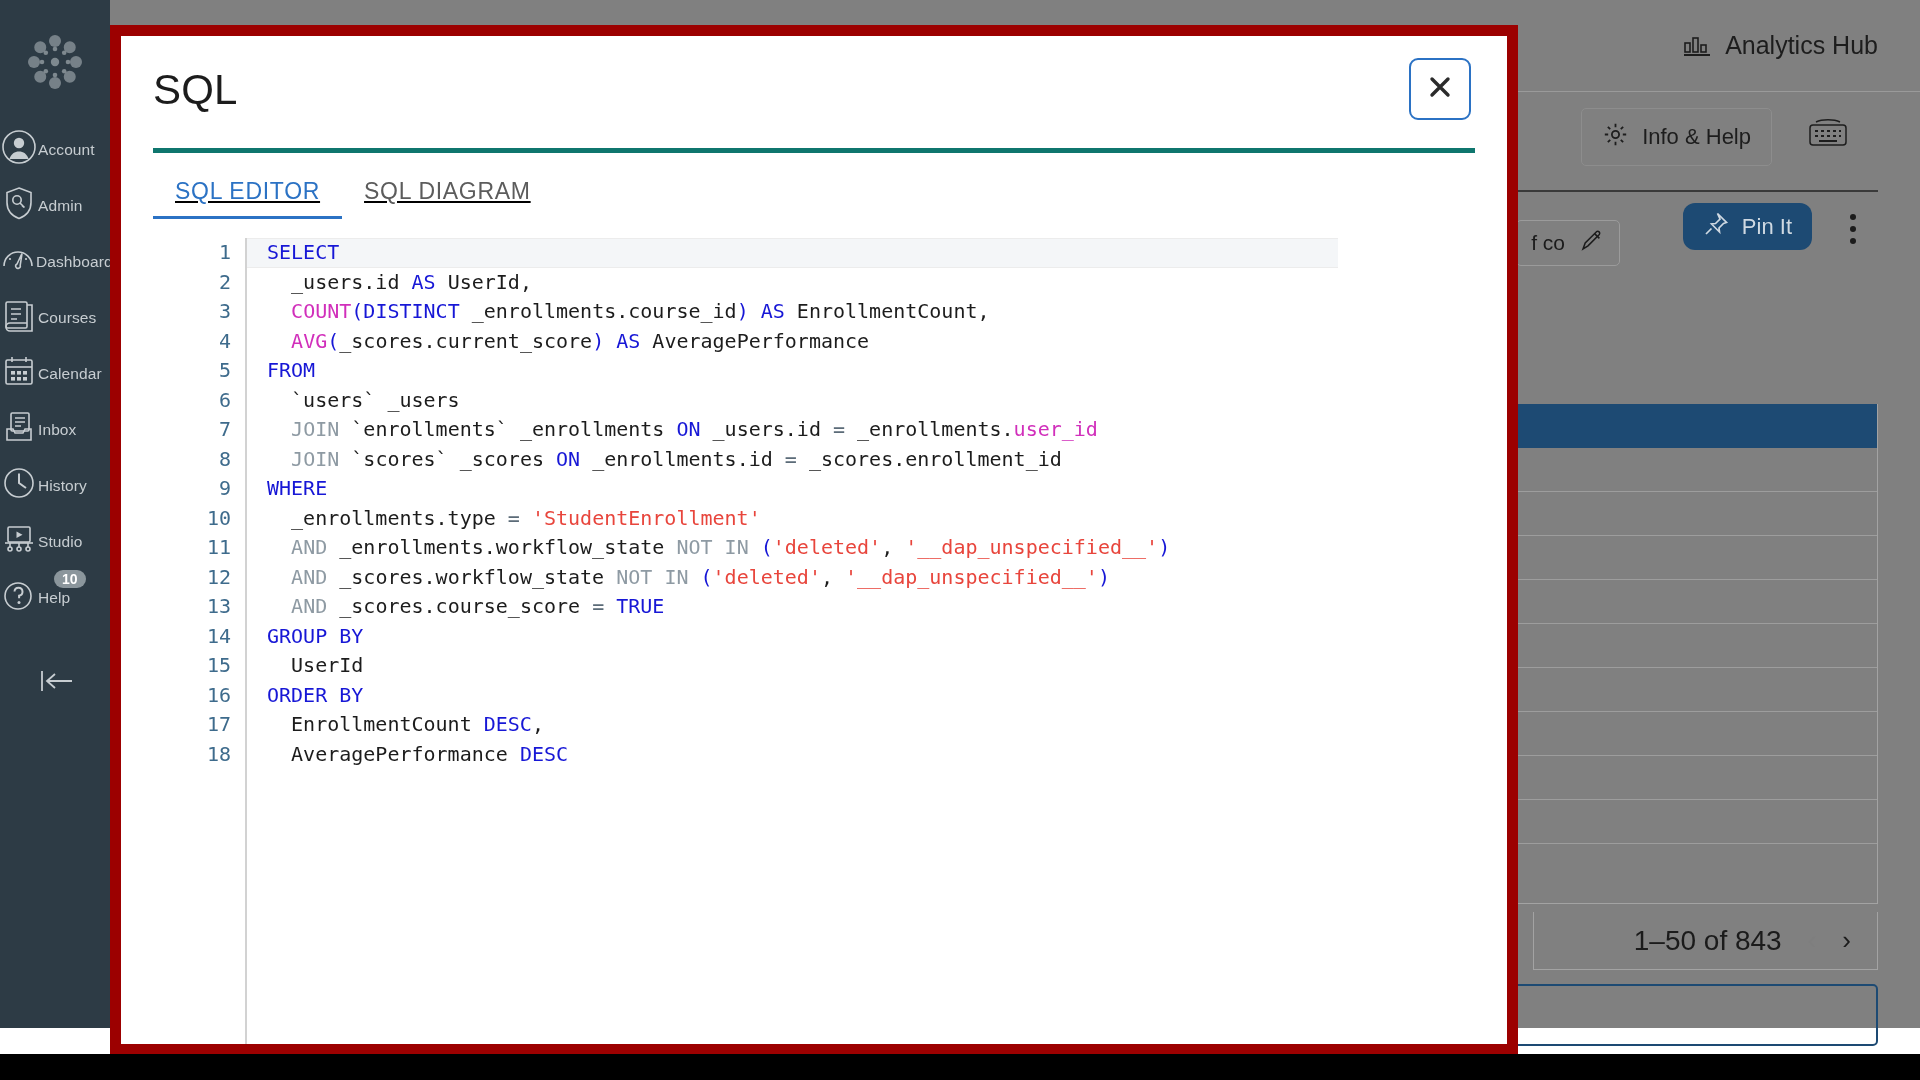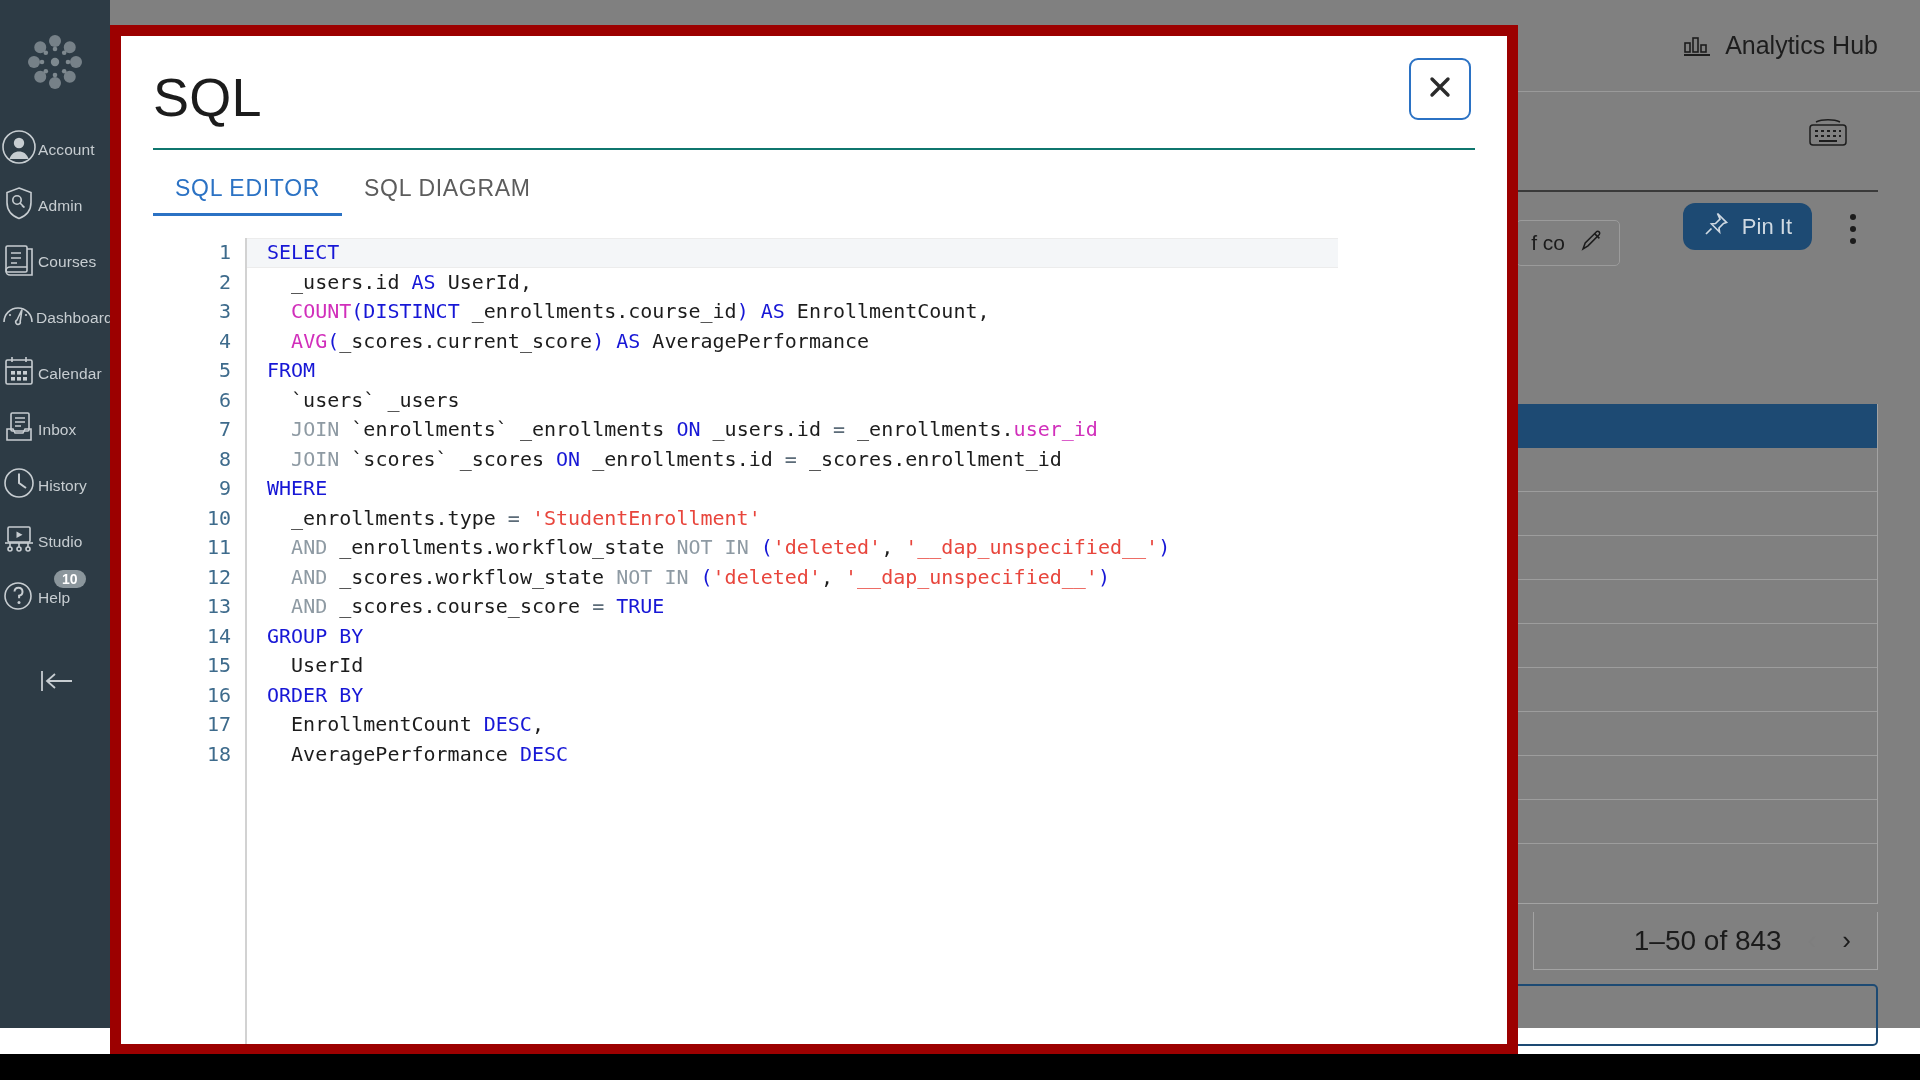--- a/index.html
+++ b/index.html
@@ -98,30 +98,30 @@
   
   .modal-outline {
     position:absolute; left:110px; top:25px; width:1408px; height:1030px;
     border:11px solid #9c0000; background:#fff;
   }
   .modal { position:absolute; inset:0; background:#fff; overflow:hidden; }
 
   .modal-header { position:relative; height:112px; }
   .modal-title {
     position:absolute; left:32px; top:30px;
-    font-size:54px; font-weight:400; color:#1c1c1c; letter-spacing:.2px;
+    font-size:42px; font-weight:400; color:#1c1c1c; letter-spacing:.2px;
   }
   .close-btn {
     position:absolute; right:36px; top:22px; width:62px; height:62px;
     border:2px solid #2b72c4; border-radius:9px; background:#fff;
     display:flex; align-items:center; justify-content:center;
   }
   .close-btn svg { width:26px; height:26px; stroke:#2b2b2b; stroke-width:3.4; }
 
-  .tabs-wrap { position:relative; border-top:2px solid #0f766e; margin:0 32px; }
+  .tabs-wrap { position:relative; border-top:5px solid #0f766e; margin:0 32px;text-decoration:underline; }
   .tabs { display:flex; align-items:flex-end; height:66px; }
   .tab {
     font-size:23px; letter-spacing:.7px; color:#5c5c5c;
     padding:0 22px 14px 22px; position:relative;
   }
   .tab.active { color:#2b72c4; }
   .tab.active::after {
     content:""; position:absolute; left:0; right:0; bottom:0;
     height:3px; background:#2b72c4;
   }
@@ -175,20 +175,29 @@
             <rect x="2" y="9" width="5" height="9" fill="none" stroke="#1d1d1d" stroke-width="1.6"></rect>
             <rect x="10" y="4" width="5" height="14" fill="none" stroke="#1d1d1d" stroke-width="1.6"></rect>
             <rect x="18" y="11" width="5" height="7" fill="none" stroke="#1d1d1d" stroke-width="1.6"></rect>
             <line x1="1" y1="21" x2="27" y2="21" stroke="#1d1d1d" stroke-width="2"></line>
           </svg>
       </span>
       <span>Analytics Hub</span>
     </div>
 
     <div class="bg-row2">
+      <div class="info-help-btn">
+        <span>
+          <svg viewBox="0 0 24 24">
+              <circle cx="12" cy="12" r="3.2"></circle>
+              <path d="M12 2.5v3M12 18.5v3M2.5 12h3M18.5 12h3M5.2 5.2l2.1 2.1M16.7 16.7l2.1 2.1M18.8 5.2l-2.1 2.1M7.3 16.7l-2.1 2.1"></path>
+            </svg>
+        </span>
+        <span>Info &amp; Help</span>
+      </div>
       <div class="kbd-btn">
         <span>
           <svg viewBox="0 0 40 30">
               <rect x="2" y="7" width="36" height="20" rx="3"></rect>
               <path d="M7 13h3M13 13h3M19 13h3M25 13h3M31 13h2M7 18h3M13 18h3M19 18h3M25 18h3M31 18h2M11 23h18" stroke-width="2"></path>
               <path d="M8 4c6-3 18-3 24 0" stroke-width="1.4"></path>
             </svg>
         </span>
       </div>
     </div>
@@ -285,38 +294,38 @@
               <circle cx="16" cy="15" r="4.2"></circle>
               <path d="M19 18l4.5 4.5M21 20.5l1.8 1.8"></path>
             </svg>
         </span>
         <span class="gnav-label">Admin</span>
       </div>
 
       <div class="gnav-item">
         <span class="gnav-icon">
           <svg viewBox="0 0 36 36">
-              <rect x="5" y="5" width="21" height="26" rx="1.5"></rect>
-              <path d="M26 8h5v26H9a4 4 0 0 1 0-8h17"></path>
-              <path d="M10 12h10M10 17h10M10 22h6"></path>
-            </svg>
-        </span>
-        <span class="gnav-label">Courses</span>
-      </div>
-
-      <div class="gnav-item">
-        <span class="gnav-icon">
-          <svg viewBox="0 0 36 36">
               <path d="M4 25a14 14 0 0 1 28 0"></path>
               <path d="M22 12.5L17 23a2.3 2.3 0 1 0 3.2 1.4z"></path>
               <circle cx="10" cy="18" r="1.1" fill="#c7cdd1" stroke="none"></circle>
               <circle cx="26" cy="18" r="1.1" fill="#c7cdd1" stroke="none"></circle>
             </svg>
         </span>
         <span class="gnav-label">Dashboard</span>
+      </div>
+
+      <div class="gnav-item">
+        <span class="gnav-icon">
+          <svg viewBox="0 0 36 36">
+              <rect x="5" y="5" width="21" height="26" rx="1.5"></rect>
+              <path d="M26 8h5v26H9a4 4 0 0 1 0-8h17"></path>
+              <path d="M10 12h10M10 17h10M10 22h6"></path>
+            </svg>
+        </span>
+        <span class="gnav-label">Courses</span>
       </div>
 
       <div class="gnav-item">
         <span class="gnav-icon">
           <svg viewBox="0 0 36 36">
               <rect x="5" y="7" width="26" height="24" rx="1.5"></rect>
               <path d="M5 14h26"></path>
               <path d="M11 4v5M25 4v5"></path>
               <rect x="10" y="18" width="4" height="3.6" fill="#c7cdd1" stroke="none"></rect>
               <rect x="16" y="18" width="4" height="3.6" fill="#c7cdd1" stroke="none"></rect>

